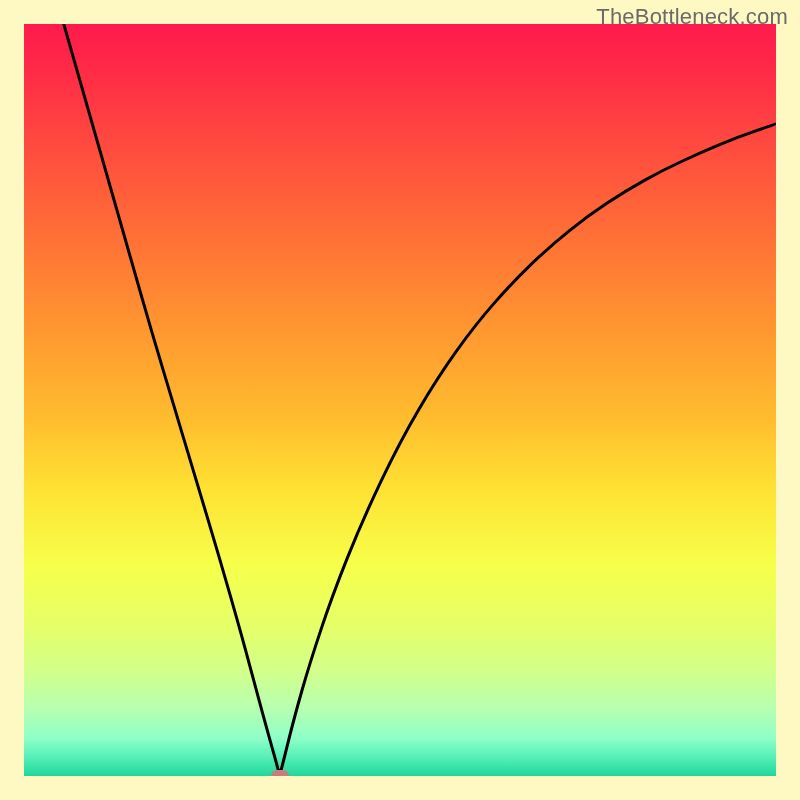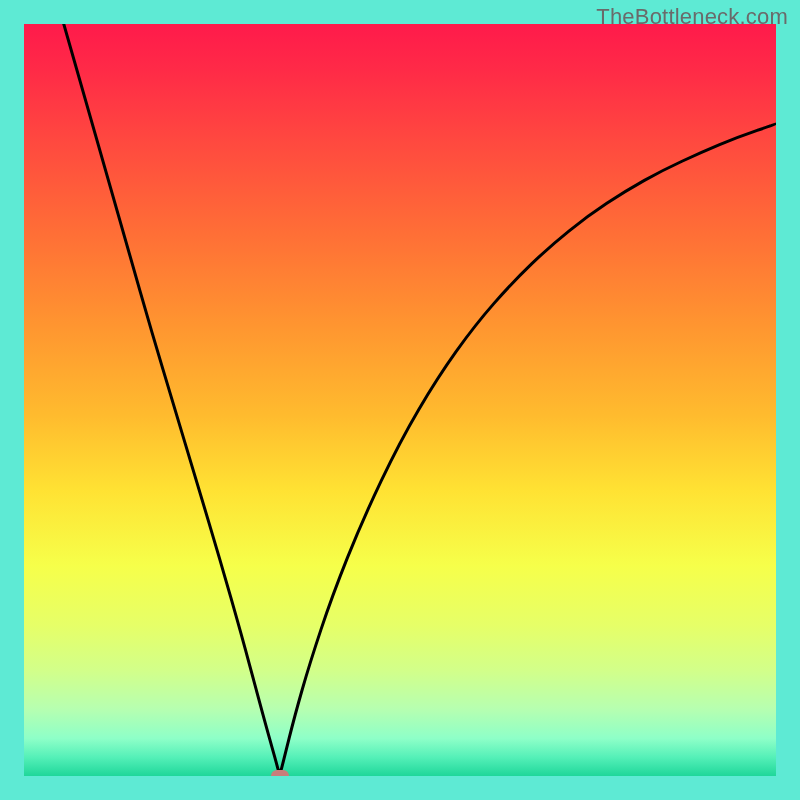--- a/index.html
+++ b/index.html
@@ -8,21 +8,21 @@
     width: 800px;
     height: 800px;
     background: #000;
     font-family: Arial, Helvetica, sans-serif;
     overflow: hidden;
   }
   .outer {
     position: relative;
     width: 800px;
     height: 800px;
-    background: #5eead4;
+    background: #fef9c3;
   }
   .attribution {
     position: absolute;
     top: 4px;
     right: 12px;
     color: #6a6a6a;
     font-size: 22px;
     letter-spacing: 0.2px;
     z-index: 20;
   }

